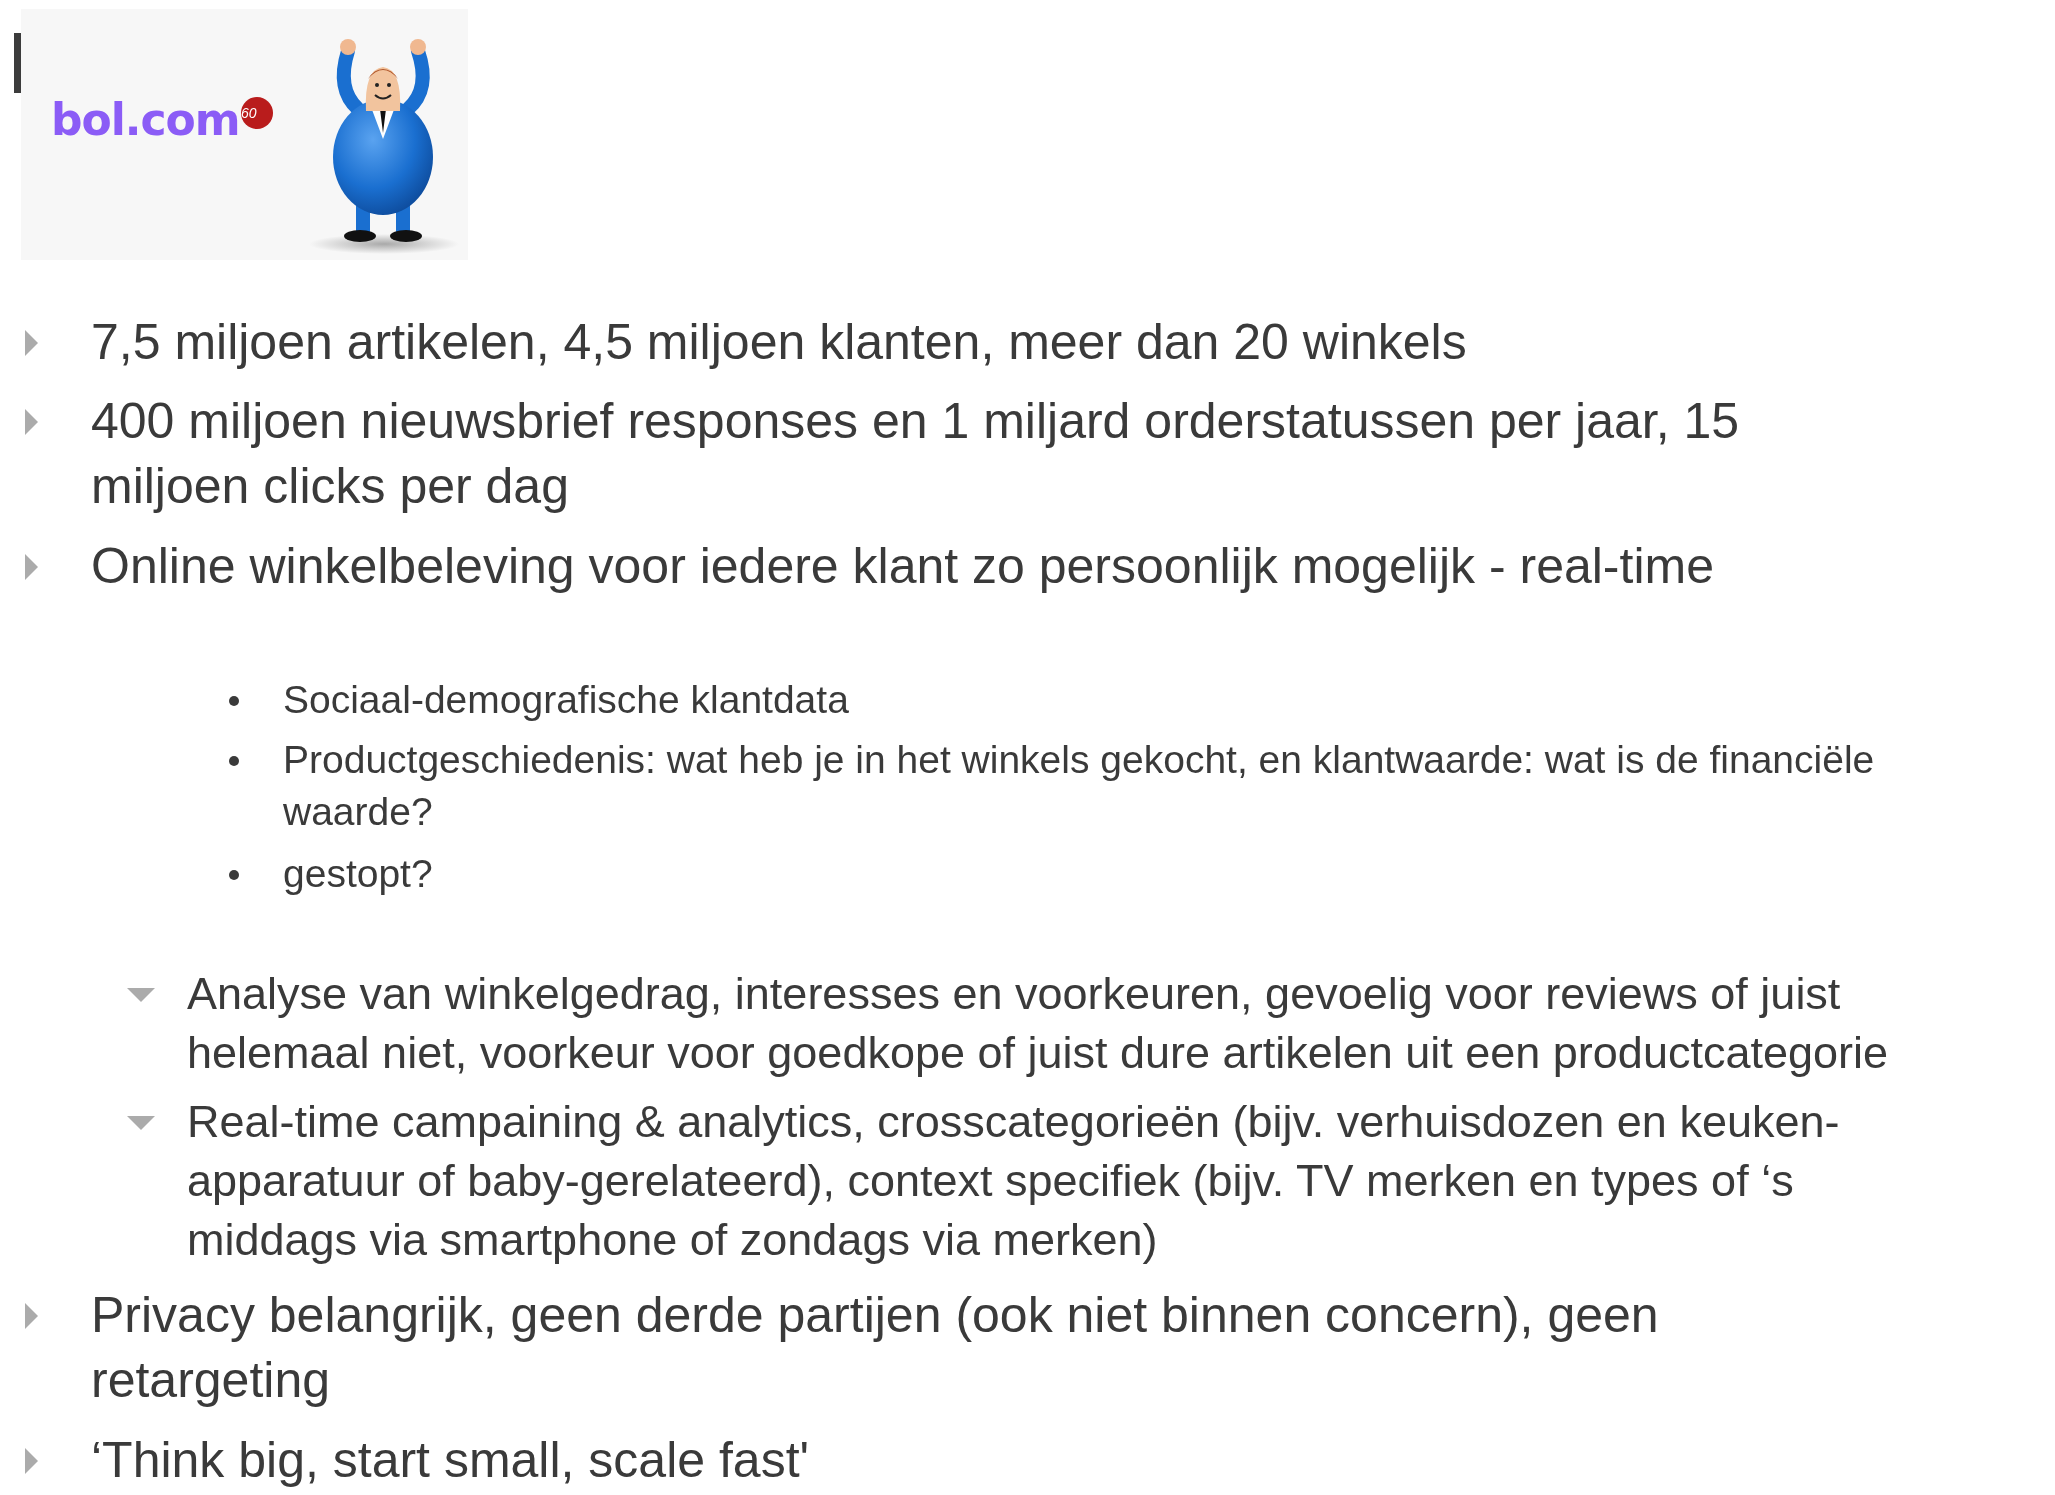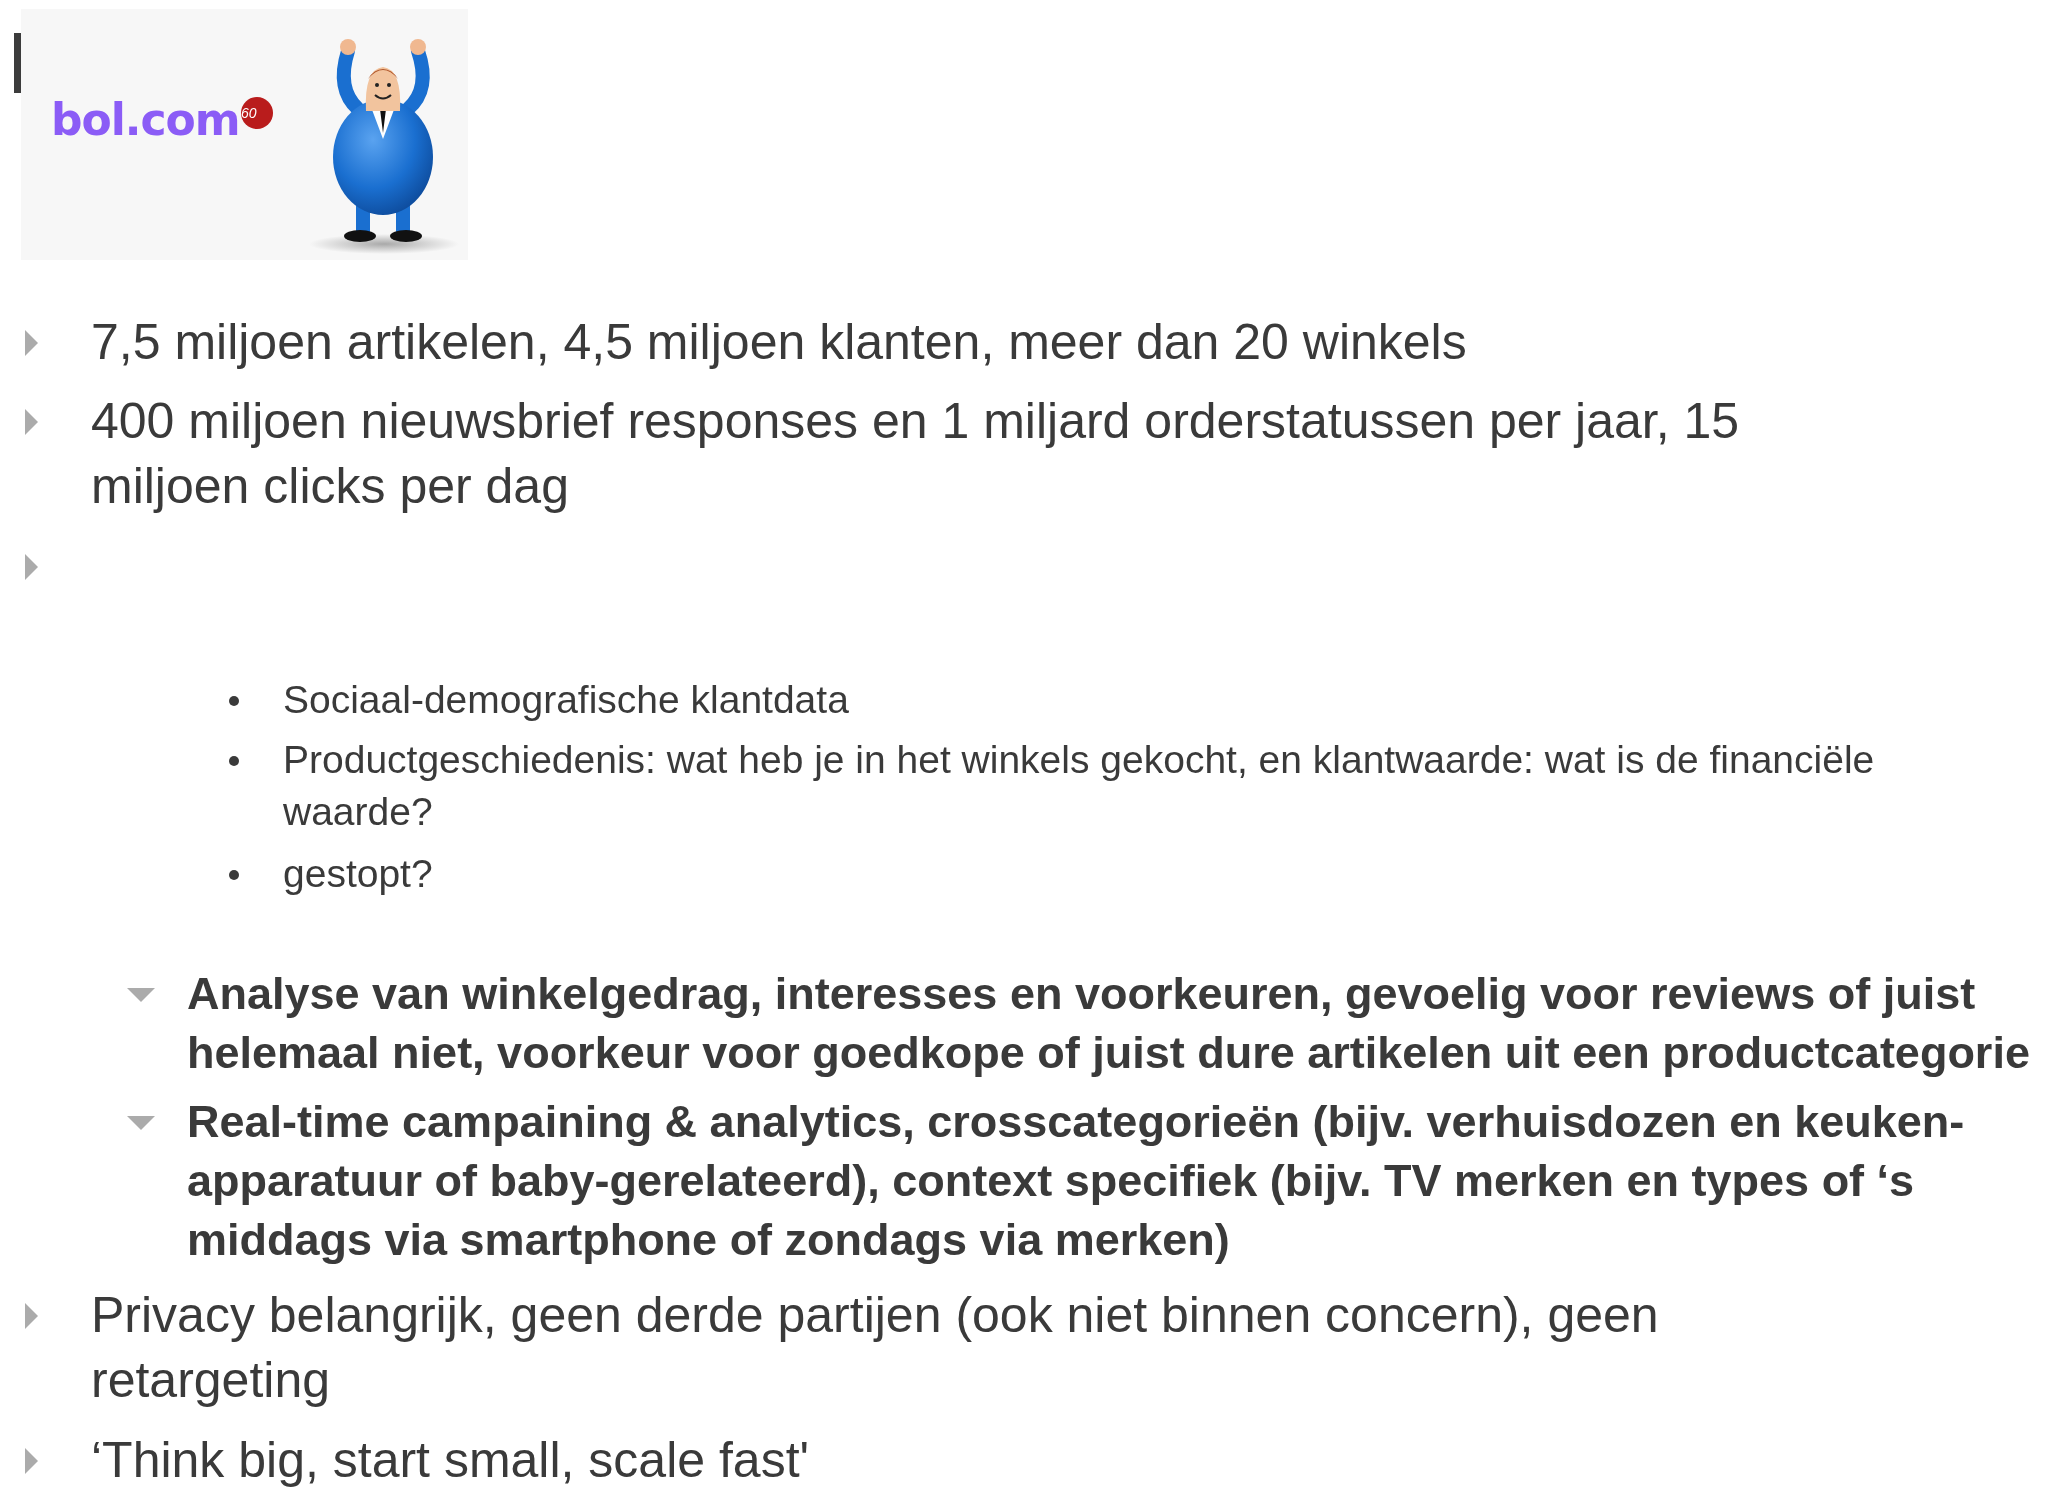--- a/index.html
+++ b/index.html
@@ -104,21 +104,20 @@
     height: 10px;
     border-radius: 50%;
     background: #3a3a3a;
   }
   .lvl1b .text {
     position: absolute;
     left: 187px;
     font-size: 45px;
     line-height: 59px;
     white-space: nowrap;
-    font-weight: bold;
   }
   .lvl1b .marker {
     position: absolute;
     left: 127px;
     width: 0;
     height: 0;
     border-left: 14px solid transparent;
     border-right: 14px solid transparent;
     border-top: 14px solid #ababab;
   }
@@ -180,20 +179,21 @@
     <span class="marker" style="top:20px;"></span>
     <div class="text">
       <div>400 miljoen nieuwsbrief responses en 1 miljard orderstatussen per jaar, 15</div>
       <div>miljoen clicks per dag</div>
     </div>
   </div>
 
   <div class="item lvl1" style="top:534px;">
     <span class="marker" style="top:20px;"></span>
     <div class="text">
+      <div>Online winkelbeleving voor iedere klant zo persoonlijk mogelijk - real-time</div>
     </div>
   </div>
 
   <div class="item lvl2" style="top:674px;">
     <span class="marker" style="top:22px;"></span>
     <div class="text">
       <div>Sociaal-demografische klantdata</div>
     </div>
   </div>
 

